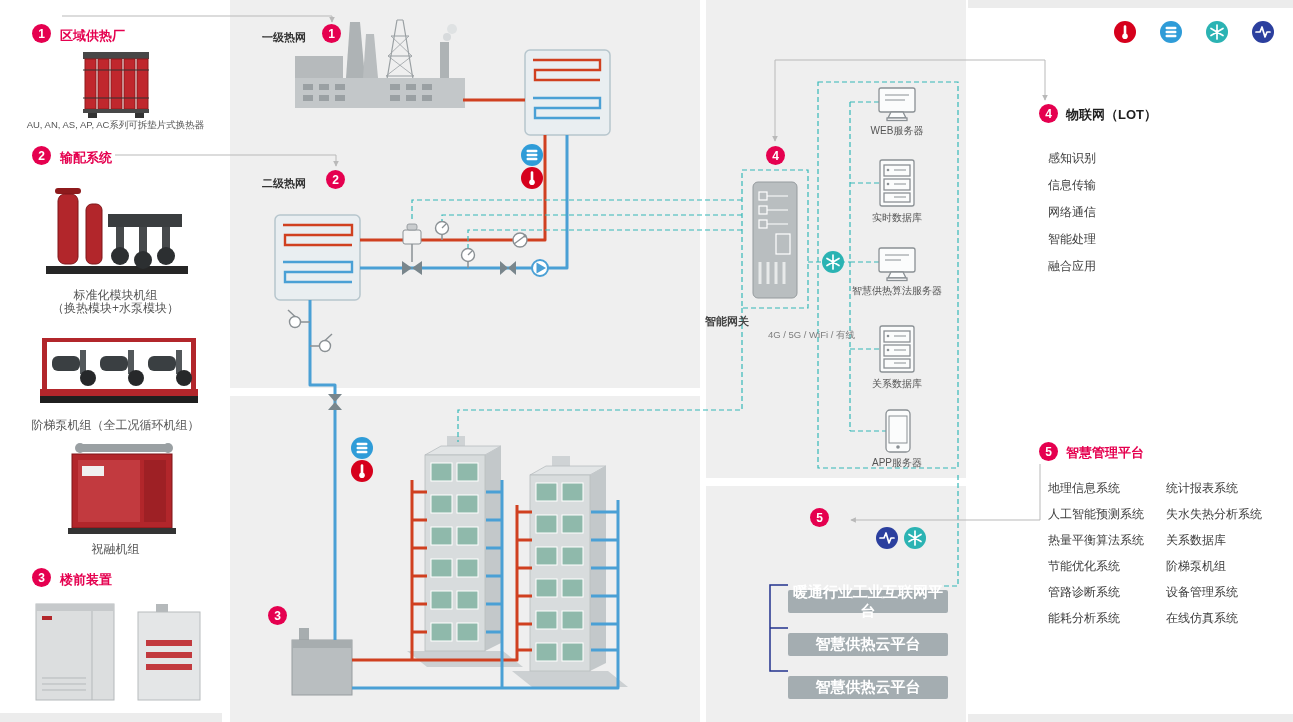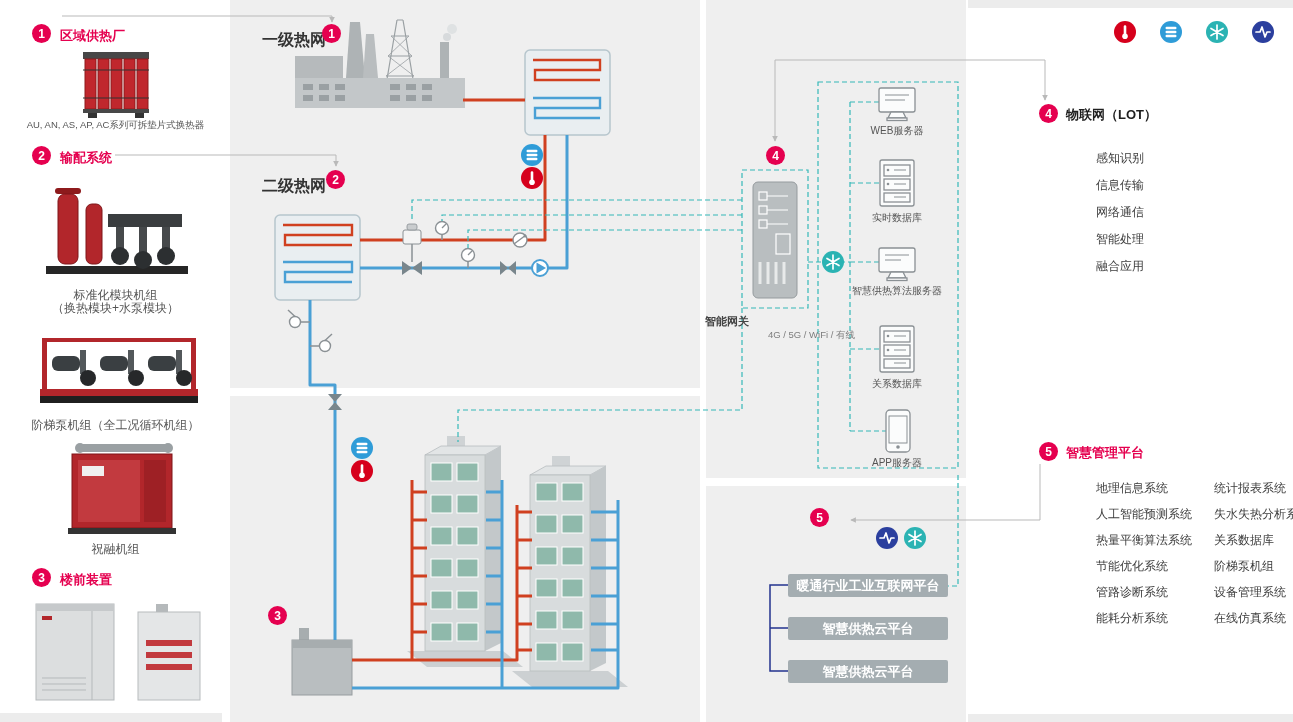--- a/index.html
+++ b/index.html
@@ -5,29 +5,29 @@
   * { margin:0; padding:0; box-sizing:border-box; }
   body { font-family:"Liberation Sans","DejaVu Sans",sans-serif; background:#fff; }
   .canvas { position:relative; width:1293px; height:722px; background:#fff; overflow:hidden; }
   .panel { position:absolute; background:#efefef; z-index:0; }
   .edge-strip { position:absolute; background:#ececec; z-index:0; }
   svg.layer { position:absolute; left:0; top:0; z-index:1; pointer-events:none; }
   .badge { position:absolute; width:19px; height:19px; border-radius:50%; background:#e5004f; color:#fff;
            font-size:12px; font-weight:bold; display:flex; align-items:center; justify-content:center; z-index:2; }
   .title-pink { position:absolute; color:#e5004f; font-weight:bold; font-size:13px; z-index:2; white-space:nowrap; }
   .title-dark { position:absolute; color:#1f1f1f; font-weight:bold; font-size:13px; z-index:2; white-space:nowrap; }
-  .net-label { position:absolute; color:#333; font-weight:bold; font-size:16px; z-index:2; white-space:nowrap; }
+  .net-label { position:absolute; color:#333; font-weight:bold; font-size:11px; z-index:2; white-space:nowrap; }
   .caption { position:absolute; left:8px; width:215px; text-align:center; color:#555; font-size:12px; z-index:2; }
   .srv-label { position:absolute; left:827px; width:140px; text-align:center; color:#555; font-size:10px; z-index:2; }
   .gw-label1 { position:absolute; left:705px; width:140px; text-align:left; color:#444; font-size:11px; font-weight:bold; z-index:2; }
   .gw-label2 { position:absolute; left:695px; width:160px; text-align:right; color:#7d7d7d; font-size:9.5px; z-index:2; }
-  .list-item { position:absolute; color:#3d3d3d; font-size:12px; z-index:2; white-space:nowrap;margin-left:48px; }
+  .list-item { position:absolute; color:#3d3d3d; font-size:12px; z-index:2; white-space:nowrap; }
   .platform-btn { position:absolute; left:788px; width:160px; height:23px; background:#a4adb1; color:#fff;
-                  font-size:13px; font-weight:bold; display:flex; align-items:center; justify-content:center;
-                  border:none; border-radius:2px; z-index:2; cursor:pointer; font-family:inherit; }
+                  font-size:15px; font-weight:bold; display:flex; align-items:center; justify-content:center;
+                  border:none; border-radius:2px; z-index:2; cursor:pointer; font-family:inherit;margin-top:16px; }
   .legend-icon { position:absolute; width:22px; height:22px; z-index:2; }
 </style>
 </head>
 <body>
 
 <div class="canvas">
 
   <div class="panel" style="left:230px;top:0;width:470px;height:388px"></div>
   <div class="panel" style="left:230px;top:396px;width:470px;height:326px"></div>
   <div class="panel" style="left:706px;top:0;width:260px;height:478px"></div>

